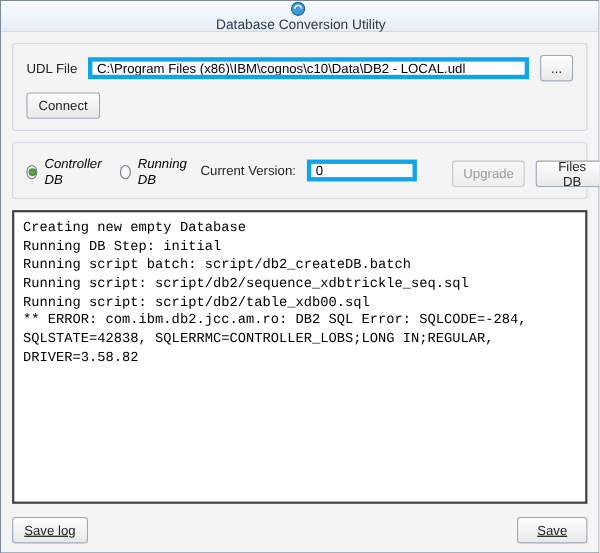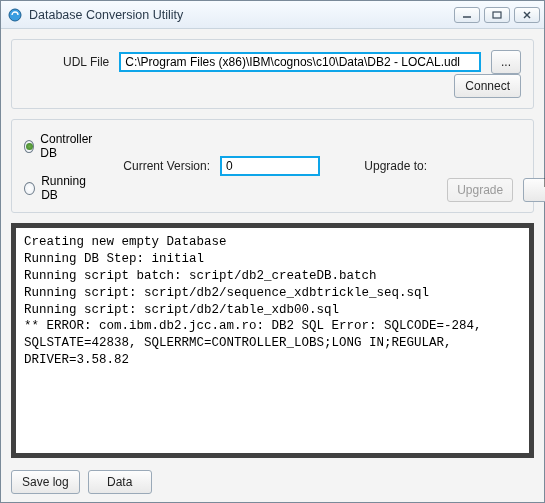--- a/index.html
+++ b/index.html
@@ -20,20 +20,21 @@
     display: flex;
     flex-direction: column;
   }
   .titlebar {
     height: 28px;
     background: linear-gradient(#f7fbff, #e6eef7);
     border-bottom: 1px solid #c9d4de;
     display: flex;
     align-items: center;
     padding: 0 4px 0 6px;
+    flex-direction: column;
   }
   .app-icon {
     width: 16px; height: 16px;
     display: flex; align-items: center; justify-content: center;
     margin-right: 6px;
   }
   .title-text {
     flex: 1;
     color: #2a3b4c;
     font-size: 12.5px;
@@ -58,25 +59,24 @@
   .panel {
     border: 1px solid #d0d7de;
     background: #f4f4f4;
     border-radius: 3px;
     padding: 10px 12px;
   }
   .udl-row {
     display: flex;
     align-items: center;
     gap: 10px;
-    margin-left: 39px;
   }
   .label { color: #222; }
   .input-text {
-    border: 2px solid #0ea5e9;
+    border: 4px solid #0ea5e9;
     background: #fff;
     height: 20px;
     padding: 1px 4px;
     font-size: 12px;
     font-family: inherit;
   }
   .udl-row .input-text { flex: 1; }
   .btn {
     border: 1px solid #9aa9b8;
     border-radius: 3px;
@@ -93,30 +93,31 @@
     cursor: pointer;
   }
   .btn.small { min-width: 30px; padding: 0 6px; }
   .btn.disabled {
     color: #9a9a9a;
     background: linear-gradient(#f7f7f7,#efefef);
     border-color: #c6c6c6;
     cursor: default;
   }
   .right-row {
-    display: flex; justify-content: flex-end; 
+    display: flex; margin-top: 10px;
   }
   .panel2-grid {
     display: flex;
     gap: 20px;
   }
   .radios {
-    display: flex; flex-direction: column; gap: 14px;
+    display: flex; flex-direction: row; gap: 14px;
     width: 130px;
     padding-top: 2px;
+    font-style: italic;
   }
   .radio-item { display: flex; align-items: center; gap: 6px; }
   .radio-glyph {
     width: 13px; height: 13px; border: 1px solid #6f7d8b; border-radius: 50%;
     background: radial-gradient(#fff,#e9eef4);
     display: inline-flex; align-items: center; justify-content: center;
   }
   .radio-glyph.checked::after {
     content: ""; width: 7px; height: 7px; border-radius: 50%;
     background: radial-gradient(#6fae4a,#3a7f2a);
@@ -127,34 +128,35 @@
   }
   .midrow { display: flex; align-items: center; gap: 10px; }
   .midrow .label { width: 95px; text-align: right; }
   .midrow .input-text { width: 100px; }
   .btncol {
     flex: 1;
     display: flex; gap: 10px;
     align-items: flex-end; justify-content: flex-end;
   }
   .log-panel {
-    border: 5px solid #404040;
+    border: 2px solid #404040;
     background: #fff;
     flex: 1;
     padding: 6px 8px;
     font-family: "Courier New", monospace;
     font-size: 12.5px;
     line-height: 1.35;
     white-space: pre-wrap;
     overflow: auto;
     color: #000;
   }
   .bottom-row {
-    display: flex; justify-content: flex-start; gap: 8px;
+    display: flex; justify-content: space-between; gap: 8px;
     padding-top: 2px;
+    text-decoration: underline;
   }
 </style>
 </head>
 <body>
 
 <div class="window">
   <div class="titlebar">
     <span class="app-icon">
       <svg width="14" height="14" viewBox="0 0 14 14">
         <circle cx="7" cy="7" r="6" fill="#3a9de0" stroke="#1d5f91" stroke-width="1"></circle>
@@ -206,36 +208,35 @@
             <span class="radio-glyph"></span>
             <span>Running DB</span>
           </label>
         </div>
         <div class="midcol">
           <div class="midrow">
             <span class="label">Current Version:</span>
             <input class="input-text" type="text" value="0" style="">
           </div>
           <div class="midrow">
-            <span class="label">Upgrade to:</span>
           </div>
         </div>
         <div class="btncol">
           <button class="btn disabled">Upgrade</button>
           <button class="btn">Files DB</button>
         </div>
       </div>
     </div>
 
     <div class="log-panel">Creating new empty Database
 Running DB Step: initial
 Running script batch: script/db2_createDB.batch
 Running script: script/db2/sequence_xdbtrickle_seq.sql
 Running script: script/db2/table_xdb00.sql
 ** ERROR: com.ibm.db2.jcc.am.ro: DB2 SQL Error: SQLCODE=-284, SQLSTATE=42838, SQLERRMC=CONTROLLER_LOBS;LONG IN;REGULAR, DRIVER=3.58.82</div>
 
     <div class="bottom-row">
       <button class="btn">Save log</button>
-      <button class="btn">Data</button>
+      <button class="btn">Save</button>
     </div>
 
   </div>
 </div>
 
 </body></html>

